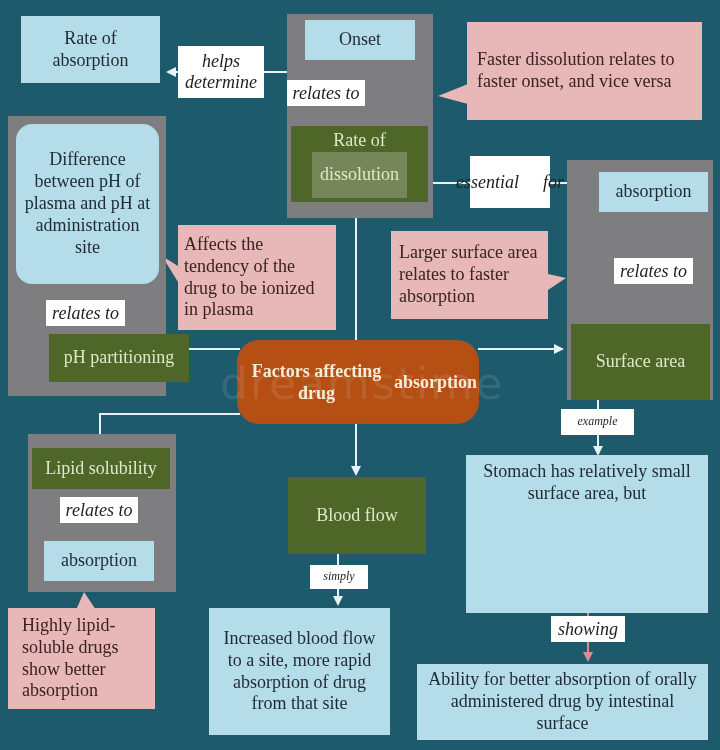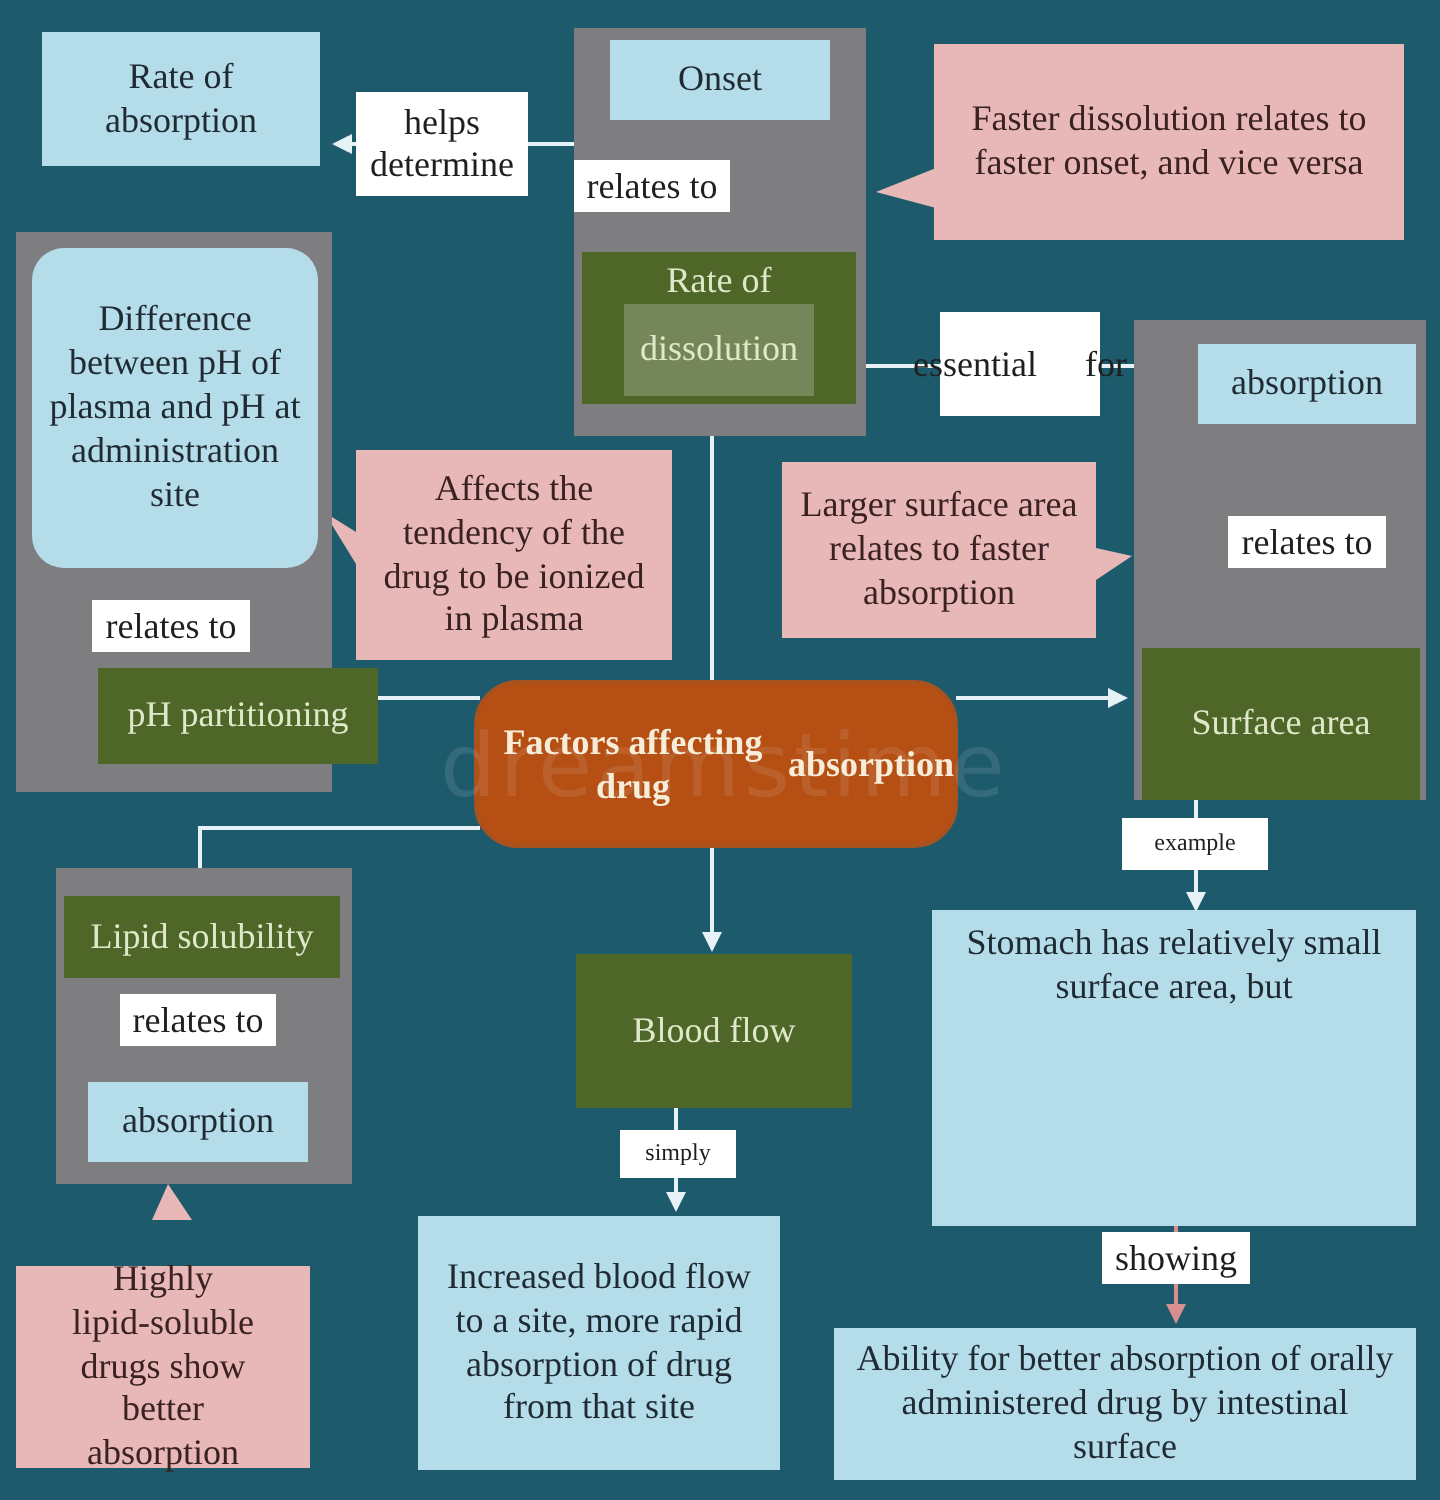--- a/index.html
+++ b/index.html
@@ -5,22 +5,22 @@
     html, body { margin: 0; padding: 0; }
     body {
       width: 720px; height: 750px; position: relative; overflow: hidden;
       background: #1d5a6c;
       font-family: "Liberation Serif", "DejaVu Serif", serif;
     }
     .abs { position: absolute; box-sizing: border-box; }
     .group { background: #7e7e80; }
     .blue { background: #b4dce9; color: #1f2a33; display: flex; align-items: center; justify-content: center; text-align: center; line-height: 1.22; }
     .green { background: #4f6629; color: #dfe8c9; display: flex; align-items: center; justify-content: center; text-align: center; line-height: 1.22; }
-    .pink { background: #e8b7b7; color: #3a2222; display: flex; align-items: center; justify-content: center; text-align: center; line-height: 1.22; }
-    .label { background: #ffffff; color: #1f1f1f; display: flex; align-items: center; justify-content: center; text-align: left; line-height: 1.15; padding: 0 0; }
+    .pink { background: #e8b7b7; color: #3a2222; display: flex; align-items: center; justify-content: center; line-height: 1.22; }
+    .label { background: #ffffff; color: #1f1f1f; display: flex; align-items: center; justify-content: center; text-align: left; line-height: 1.15; padding: 0 0; font-style: italic; }
     .center-node {
       background: #b54f14; color: #f6ecd8; border-radius: 22px;
       font-weight: bold; display: flex; align-items: center; justify-content: center;
       text-align: center; line-height: 1.25; border: 2px solid #a8521f;
     }
     .fs18 { font-size: 18px; }
     .fs17 { font-size: 12px; }
     svg.lines { position: absolute; left: 0; top: 0; pointer-events: none; }
     .hl { background: rgba(255,255,255,0.22); padding: 12px 8px; }
     .inner-fade { background: rgba(255,255,255,0.12); }
@@ -177,21 +177,21 @@
 </div>
 
 <div class="abs label fs18" style="left:60px; top:497px; width:78px; height:26px;">
   <span>relates to</span>
 </div>
 
 <div class="abs blue fs18" style="left:44px; top:541px; width:110px; height:40px;">
   <span>absorption</span>
 </div>
 
-<div class="abs pink fs18" style="left:8px; top:633px; width:147px; height:101px; padding:0 28px;">
+<div class="abs pink fs18" style="left:8px; top:608px; width:147px; height:101px; padding:0 14px;">
   <span>Highly lipid-soluble drugs show better absorption</span>
 </div>
 
 <div class="abs green fs18" style="left:288px; top:477px; width:138px; height:77px;">
   <span>Blood flow</span>
 </div>
 
 <div class="abs label fs17" style="left:310px; top:565px; width:58px; height:24px;">
   <span>simply</span>
 </div>

